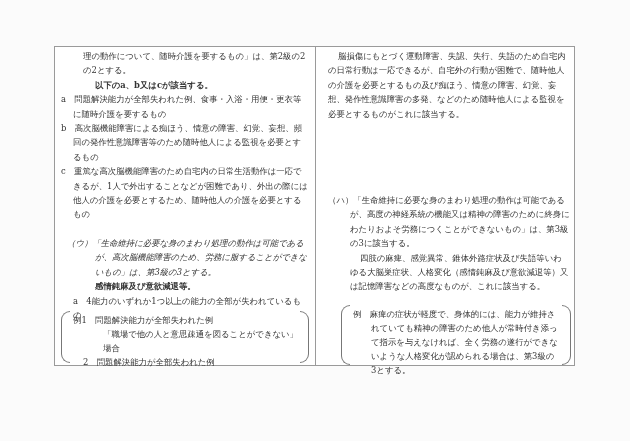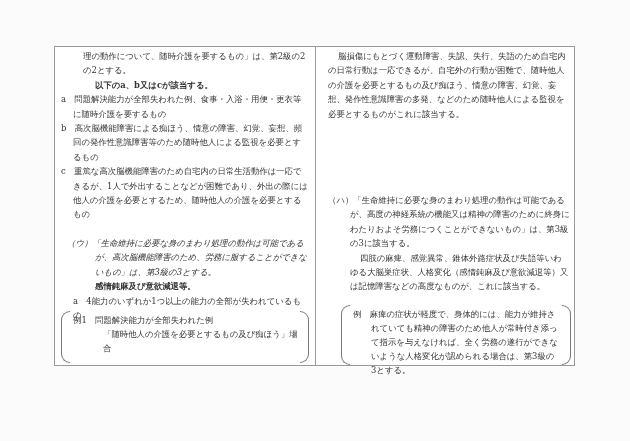--- a/index.html
+++ b/index.html
@@ -37,21 +37,22 @@
     <div class="gap"></div>
     <p class="p hang2" style="padding-left:34px;text-indent:-28px;">（ウ）「生命維持に必要な身のまわり処理の動作は可能であるが、高次脳機能障害のため、労務に服することができないもの」は、第3級の3とする。</p>
     <p class="p ind2">感情鈍麻及び意欲減退等。</p>
     <p class="p" style="padding-left:12px;">a　4能力のいずれか1つ以上の能力の全部が失われているもの</p>
   </div>
 
   <div class="ex" style="left:6px;top:264px;width:248px;height:52px;padding:2px 10px 0 12px;">
     <div class="brk-l"></div>
     <div class="brk-r"></div>
     <div>例1　問題解決能力が全部失われた例</div>
-    <div style="padding-left:30px;">「随時他人の介護を必要とするもの及び痴ほう」場合</div>
+    <div style="padding-left:30px;">「職場で他の人と意思疎通を図ることができない」場合</div>
+    <div style="padding-left:10px;">2　問題解決能力が全部失われた例</div>
   </div>
 
   <div class="col right">
     <p class="p" style="text-indent:10px;">脳損傷にもとづく運動障害、失認、失行、失語のため自宅内の日常行動は一応できるが、自宅外の行動が困難で、随時他人の介護を必要とするもの及び痴ほう、情意の障害、幻覚、妄想、発作性意識障害の多発、などのため随時他人による監視を必要とするものがこれに該当する。</p>
     <div style="height:72px;"></div>
     <p class="p" style="padding-left:22px;text-indent:-22px;">（ハ）「生命維持に必要な身のまわり処理の動作は可能であるが、高度の神経系統の機能又は精神の障害のために終身にわたりおよそ労務につくことができないもの」は、第3級の3に該当する。</p>
     <p class="p" style="padding-left:22px;text-indent:10px;">四肢の麻痺、感覚異常、錐体外路症状及び失語等いわゆる大脳巣症状、人格変化（感情鈍麻及び意欲減退等）又は記憶障害などの高度なものが、これに該当する。</p>
   </div>
 
   <div class="ex" style="left:286px;top:258px;width:230px;height:60px;padding:2px 12px 0 12px;">

